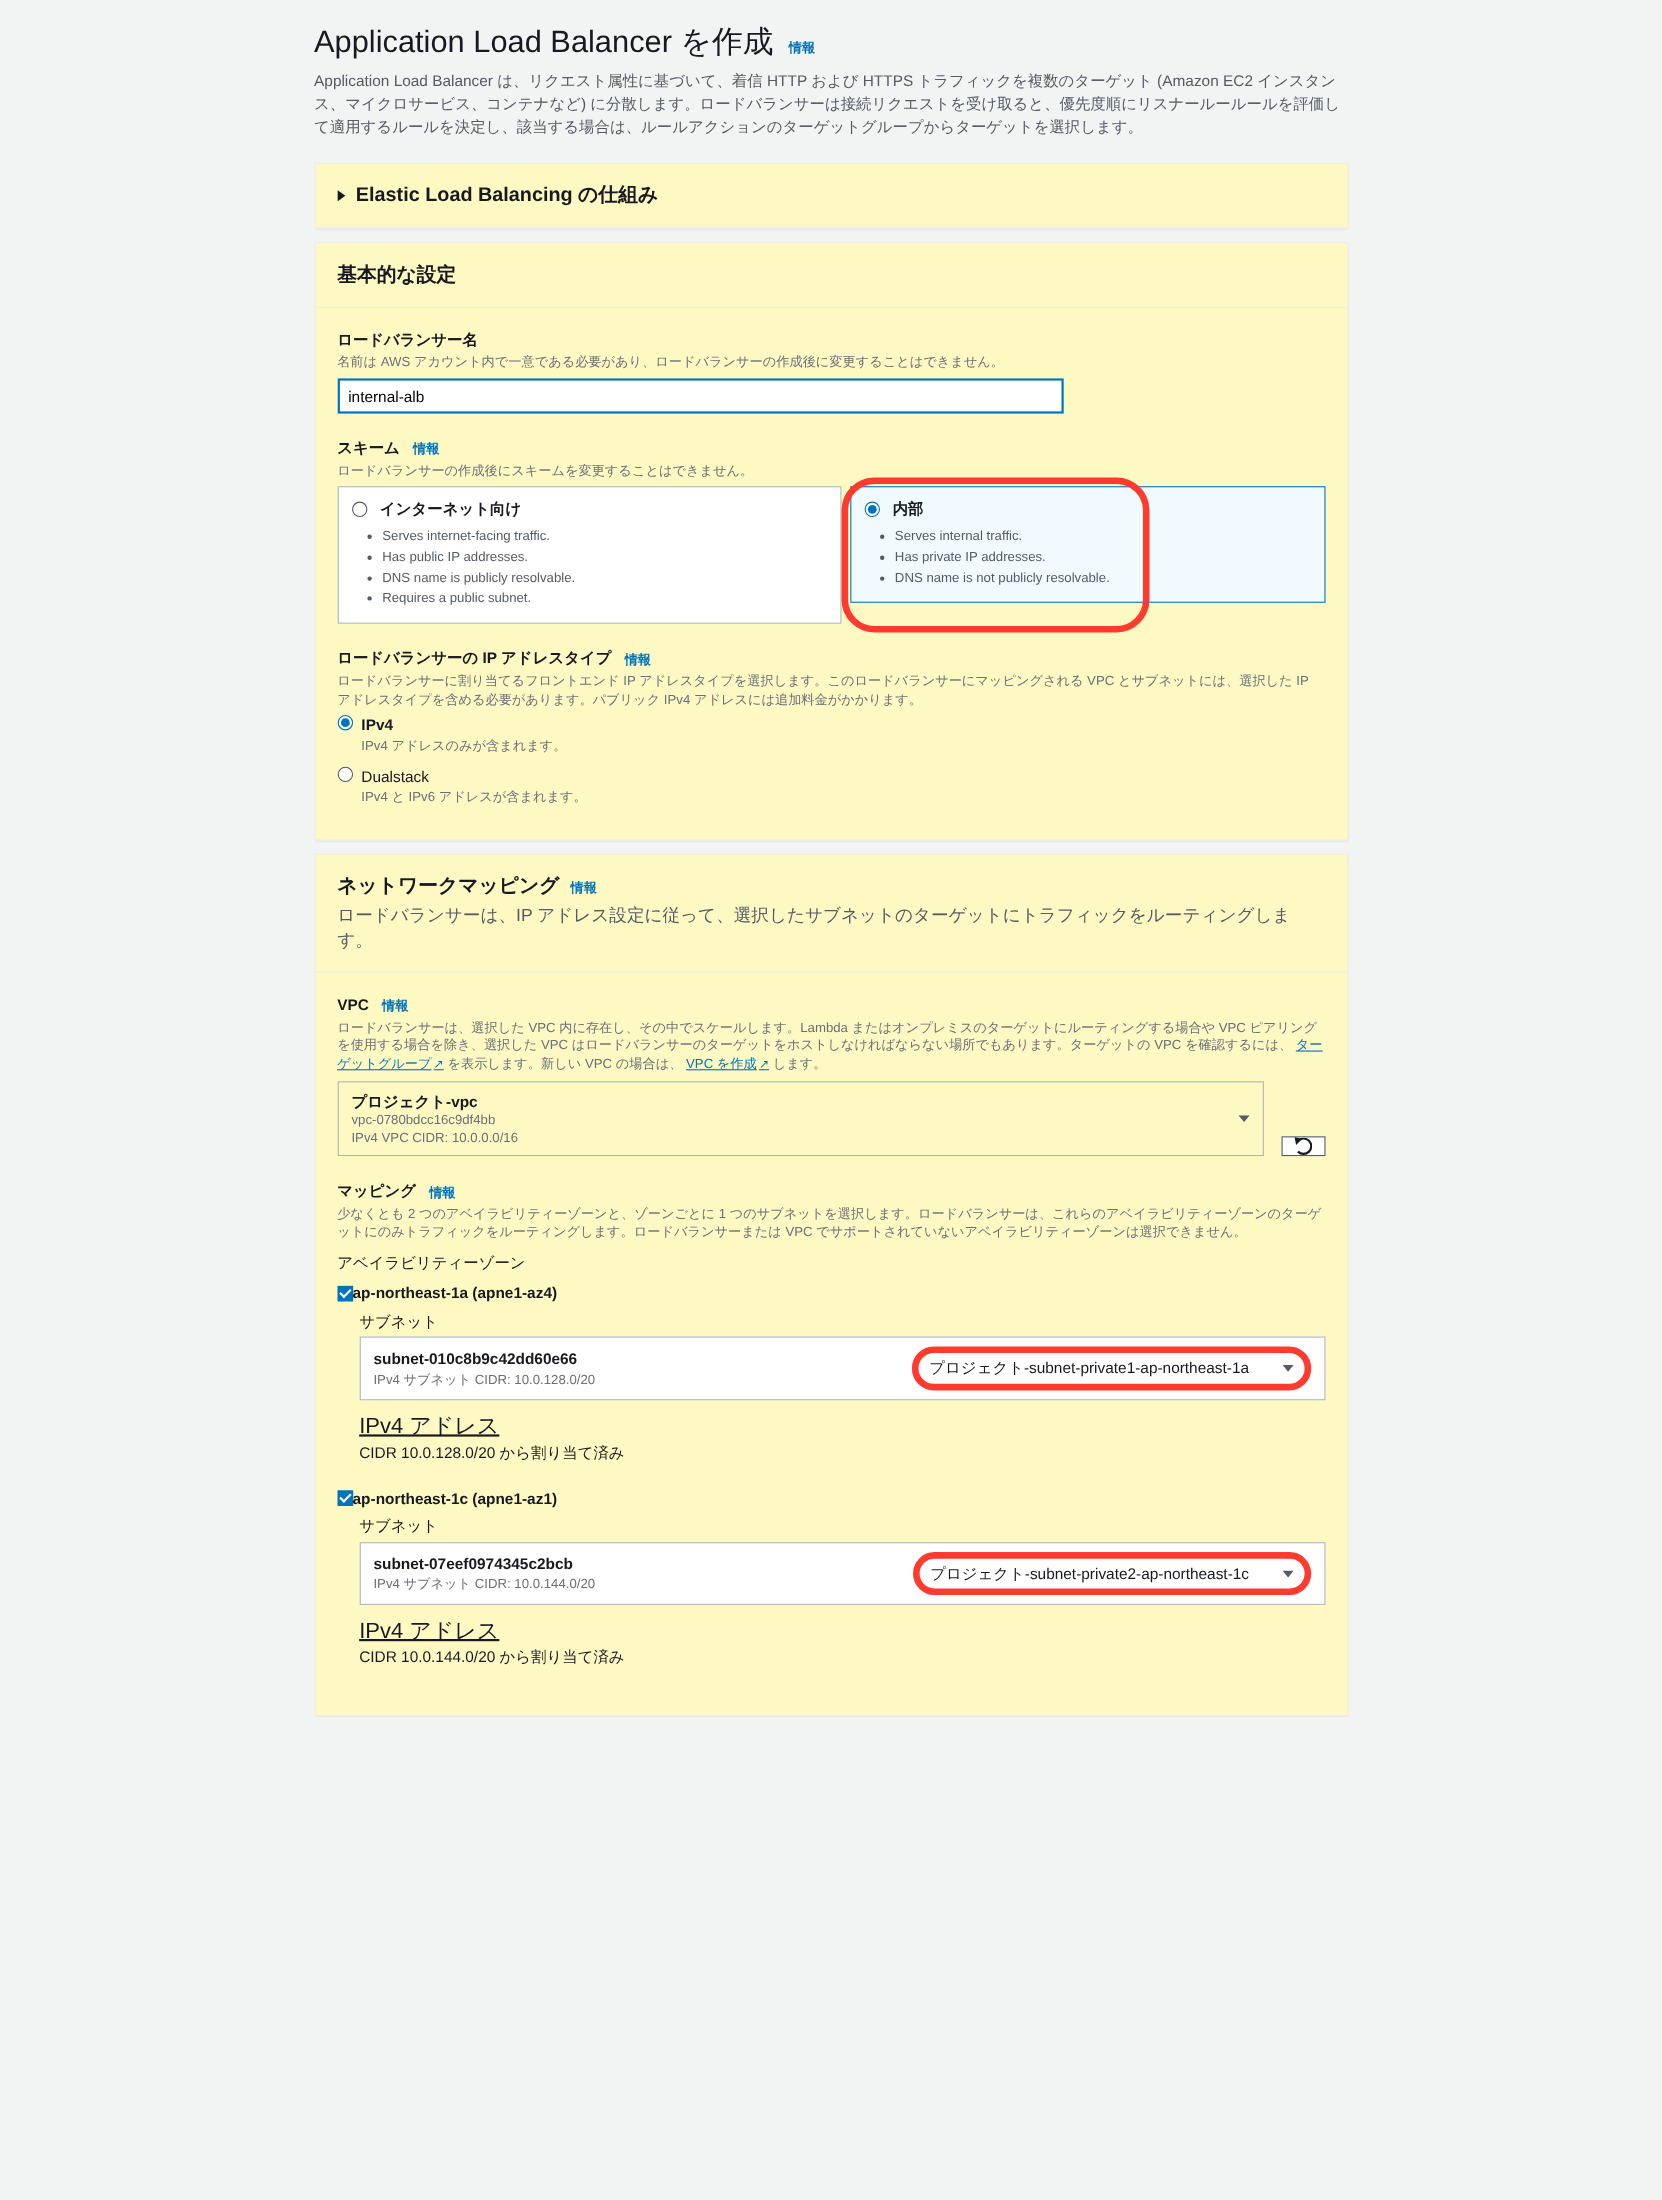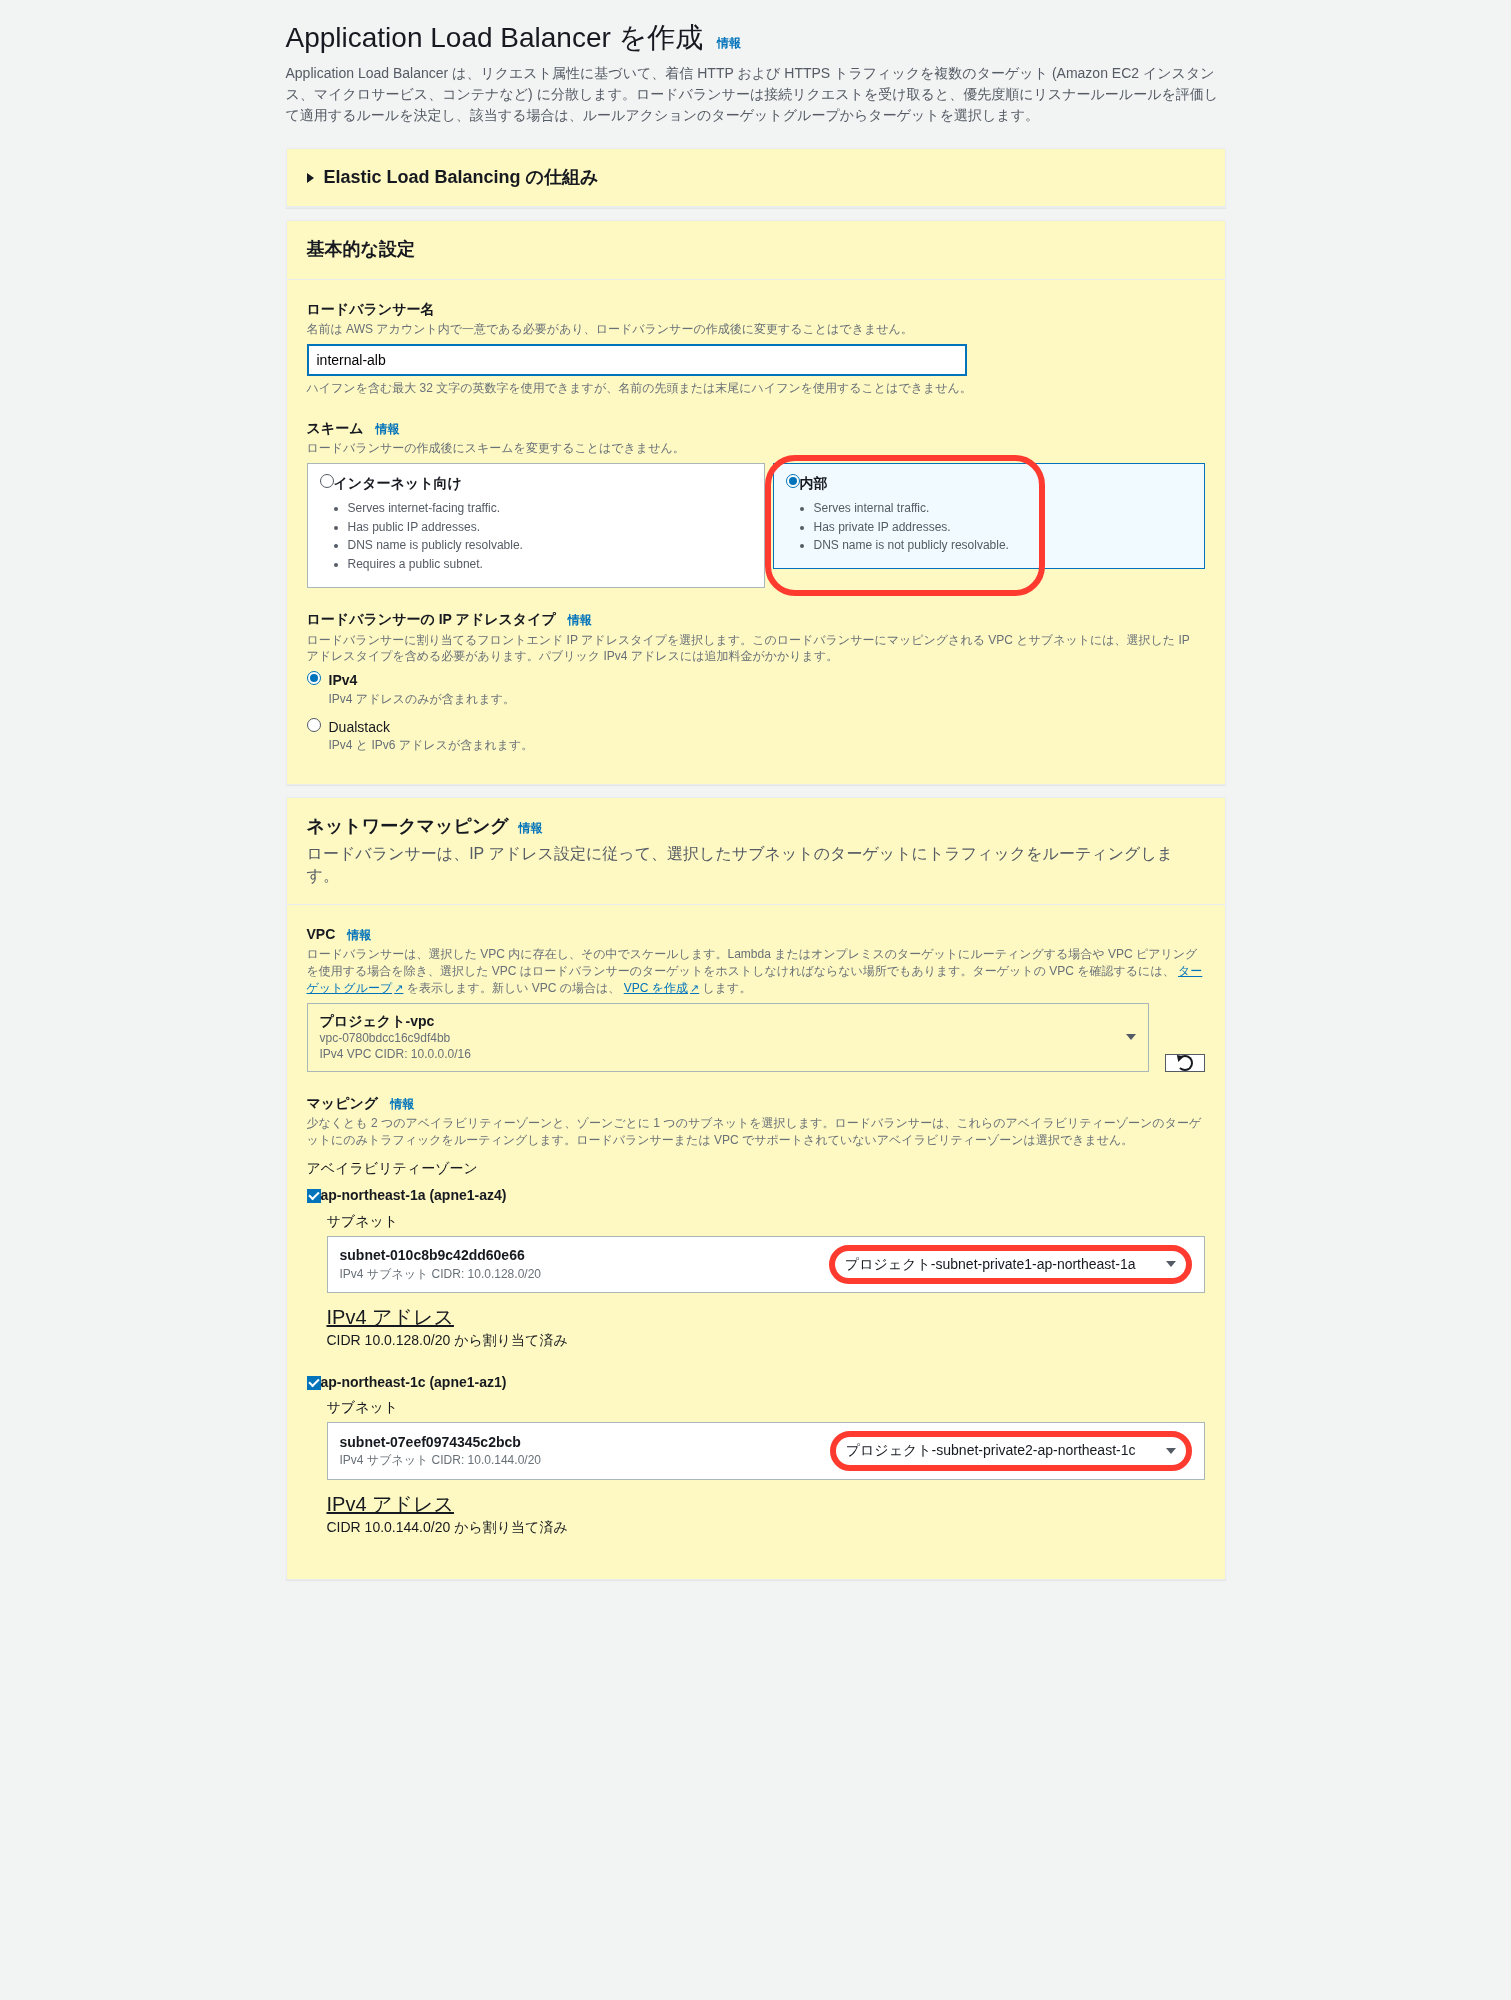--- a/index.html
+++ b/index.html
@@ -52,21 +52,21 @@
     outline: none;
   }
   .radio-tiles { display: flex; gap: 8px; }
   .tile {
     flex: 1;
     border: 1px solid #aab7b8;
     padding: 10px 12px 12px 12px;
     background: #fff;
   }
   .tile.selected { border: 1px solid #0073bb; background: #f1faff; }
-  .tile-head { display: flex; gap: 0; font-weight: 700; margin-bottom: 6px; }
+  .tile-head { display: flex; align-items: center; gap: 12px; font-weight: 700; margin-bottom: 6px; }
   .tile ul { margin: 0 0 0 28px; padding: 0; color: #545b64; font-size: 12px; }
   .tile ul li { margin-bottom: 2px; }
   .radio {
     width: 14px; height: 14px; border-radius: 50%;
     border: 1px solid #545b64; display: inline-block; position: relative; background:#fff;
   }
   .radio.checked { border-color: #0073bb; }
   .radio.checked::after {
     content: ""; position: absolute; inset: 2px; background: #0073bb; border-radius: 50%;
   }
@@ -170,21 +170,20 @@
   <div class="panel">
     <div class="panel-header">
       <h2>基本的な設定</h2>
     </div>
     <div class="panel-body">
 
       <div class="field-group">
         <div class="field-label">ロードバランサー名</div>
         <div class="field-desc">名前は AWS アカウント内で一意である必要があり、ロードバランサーの作成後に変更することはできません。</div>
         <input type="text" class="aws-input" value="internal-alb" style="">
-        <div class="hint">ハイフンを含む最大 32 文字の英数字を使用できますが、名前の先頭または末尾にハイフンを使用することはできません。</div>
       </div>
 
       <div class="field-group">
         <div class="label-with-info">
           <span class="field-label">スキーム</span>
           <span class="info-link">情報</span>
         </div>
         <div class="field-desc">ロードバランサーの作成後にスキームを変更することはできません。</div>
         <div class="radio-tiles">
           <div class="tile">

